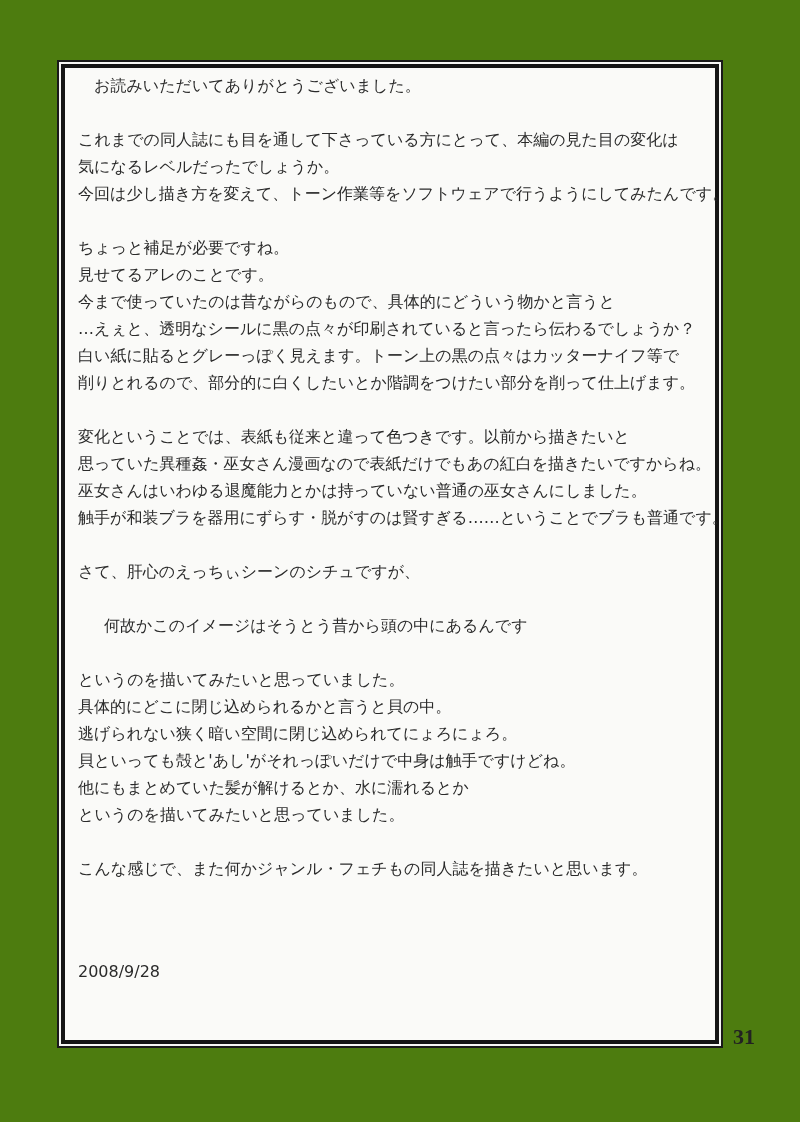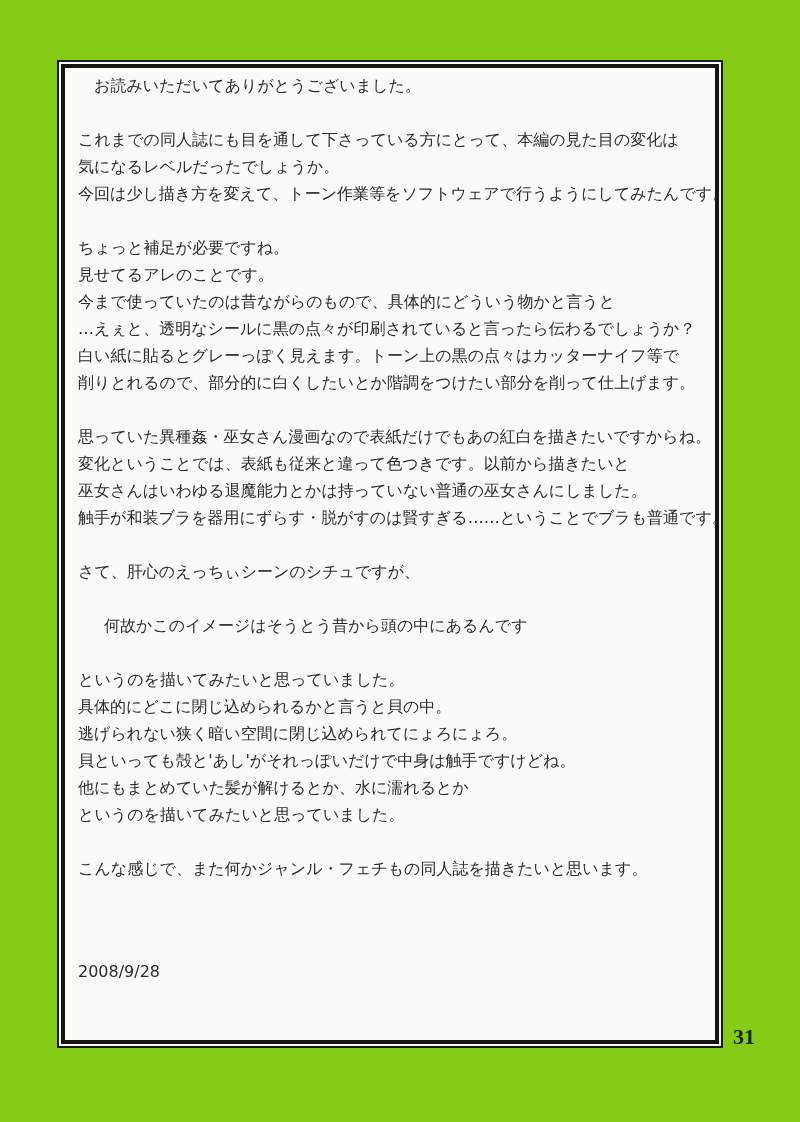--- a/index.html
+++ b/index.html
@@ -3,21 +3,21 @@
 <meta charset="utf-8">
 <style>
   html, body { margin: 0; padding: 0; }
   body {
     width: 800px; height: 1122px;
     background: #f3f3f1;
     position: relative;
     font-family: "DejaVu Sans", sans-serif;
     overflow: hidden;
   }
-  .scan-page { position: absolute; inset: 0; background: #84cc16; }
+  .scan-page { position: absolute; inset: 0; background: #4d7c0f; }
   
   .frame-outer {
     position: absolute; left: 57px; top: 60px;
     width: 666px; height: 988px;
     border: 2px solid #1a1a1a;
     box-sizing: border-box;
     background: #f7f7f5;
   }
   .frame-inner {
     position: absolute; inset: 2px;
@@ -69,22 +69,22 @@
         <p>
           <span class="ln">ちょっと補足が必要ですね。</span>
           <span class="ln">見せてるアレのことです。</span>
           <span class="ln">今まで使っていたのは昔ながらのもので、具体的にどういう物かと言うと</span>
           <span class="ln">…えぇと、透明なシールに黒の点々が印刷されていると言ったら伝わるでしょうか？</span>
           <span class="ln">白い紙に貼るとグレーっぽく見えます。トーン上の黒の点々はカッターナイフ等で</span>
           <span class="ln">削りとれるので、部分的に白くしたいとか階調をつけたい部分を削って仕上げます。</span>
         </p>
 
         <p>
+          <span class="ln">変化ということでは、表紙も従来と違って色つきです。以前から描きたいと</span>
           <span class="ln">思っていた異種姦・巫女さん漫画なので表紙だけでもあの紅白を描きたいですからね。</span>
-          <span class="ln">変化ということでは、表紙も従来と違って色つきです。以前から描きたいと</span>
           <span class="ln">巫女さんはいわゆる退魔能力とかは持っていない普通の巫女さんにしました。</span>
           <span class="ln">触手が和装ブラを器用にずらす・脱がすのは賢すぎる……ということでブラも普通です。</span>
         </p>
 
         <p>
           <span class="ln">さて、肝心のえっちぃシーンのシチュですが、</span>
         </p>
 
         <p class="quote">
           <span class="ln">何故かこのイメージはそうとう昔から頭の中にあるんです</span>

